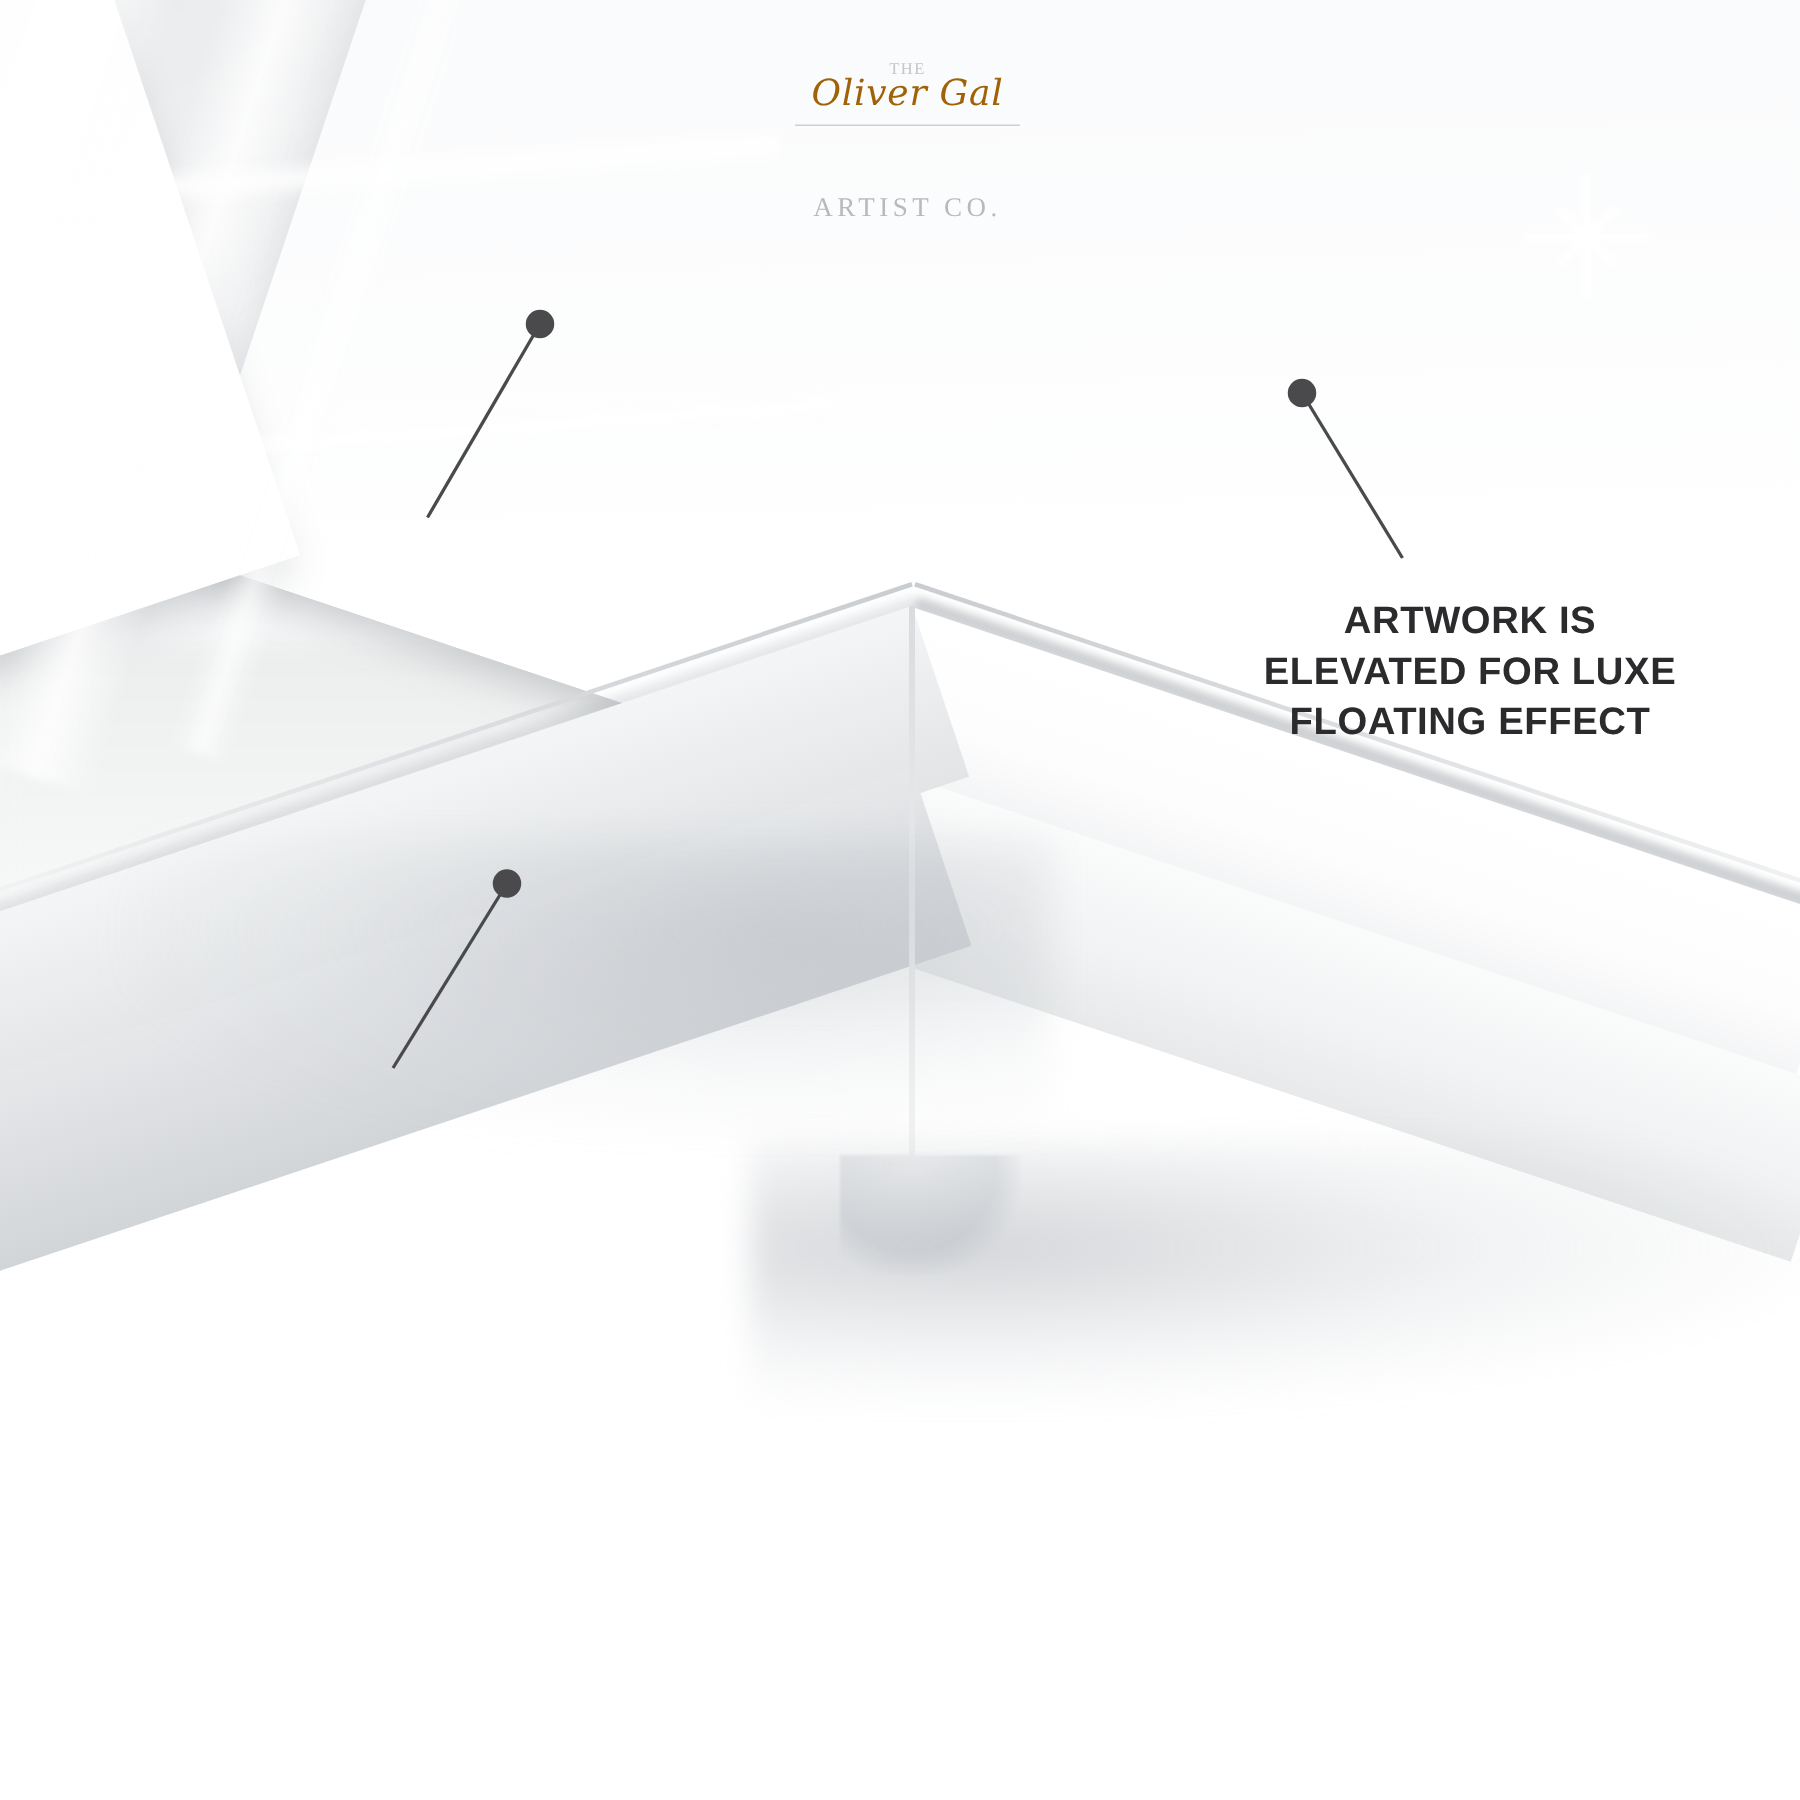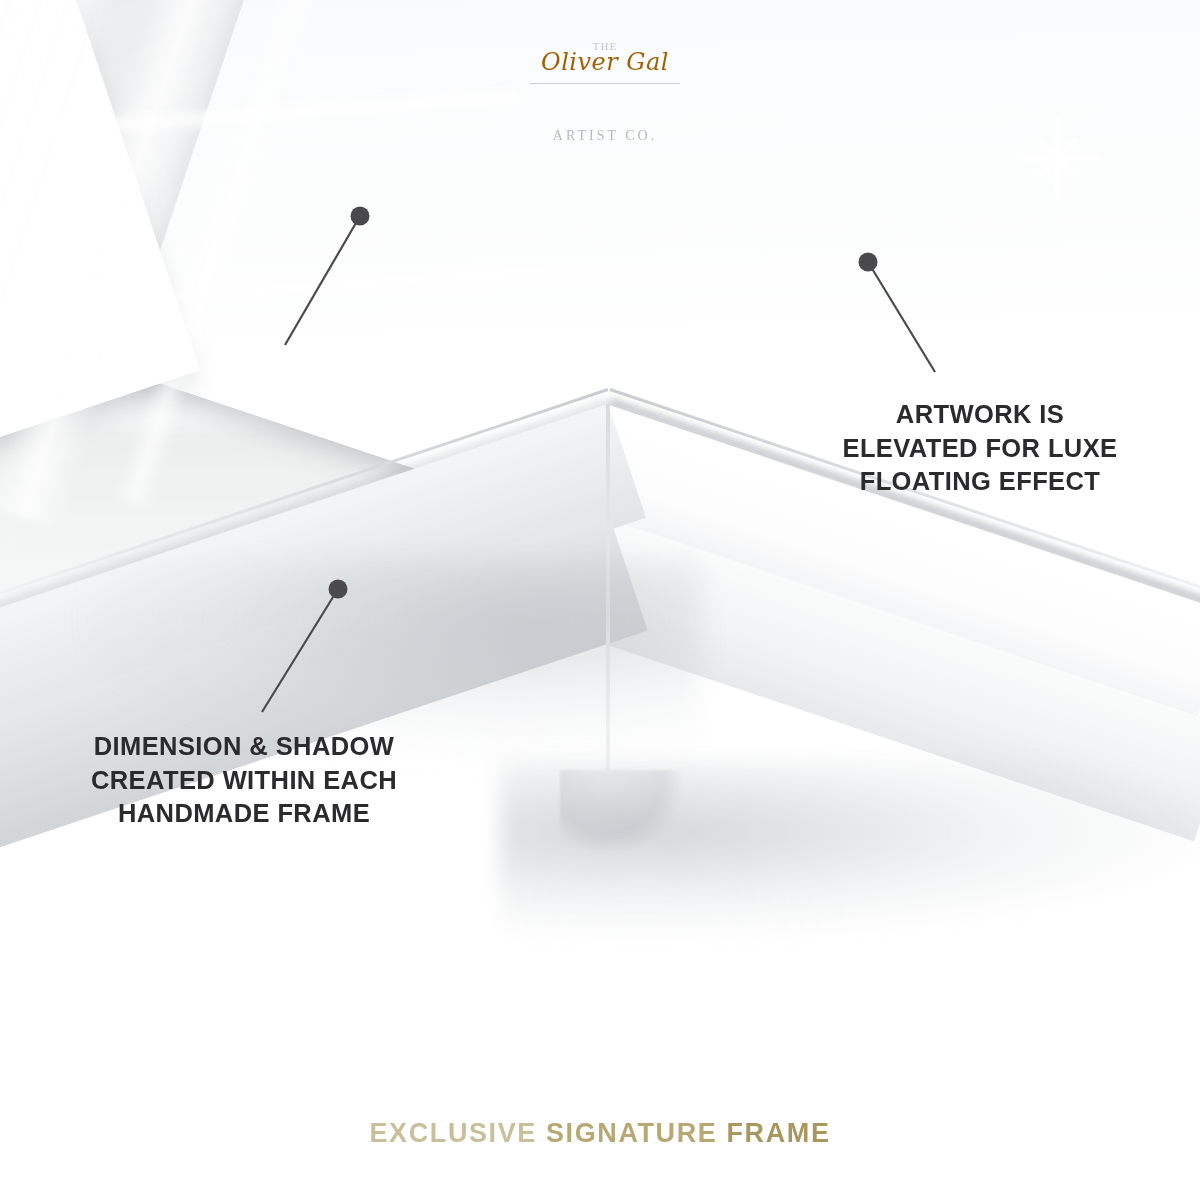--- a/index.html
+++ b/index.html
@@ -262,21 +262,21 @@
     letter-spacing: 0.5px;
   }
   #brand-logo .rule {
     width: 150px;
     height: 1px;
     background: #cdd0d3;
     margin: 8px auto 6px auto;
   }
   #brand-logo .sub {
     font-family: "Liberation Serif", serif;
-    font-size: 14px;
+    font-size: 18px;
     letter-spacing: 3px;
     color: #b6b9be;
     margin-top: 44px;
   }
 
   
   .callout-text {
     position: absolute;
     font-family: "Liberation Sans", sans-serif;
     font-weight: 700;
@@ -370,23 +370,15 @@
 
     <line x1="338" y1="589" x2="262" y2="712" stroke="#4a4a4c" stroke-width="2.2"></line>
     <circle cx="338" cy="589" r="9.5" fill="#4a4a4c"></circle>
   </svg>
 
 
   <div id="callout-floating-text" class="callout-text">ARTWORK IS
 ELEVATED FOR LUXE
 FLOATING EFFECT</div>
 
-  <div id="callout-frame-text" class="callout-text">DIMENSION &amp; SHADOW
-CREATED WITHIN EACH
-HANDMADE FRAME</div>
-
-  <div id="footer-caption">
-    <span class="g1">EXCLUSIVE</span>
-    <span class="g2">SIGNATURE</span>
-    <span class="g3">FRAME</span>
-  </div>
+
 
 </div>
 
 </body></html>

